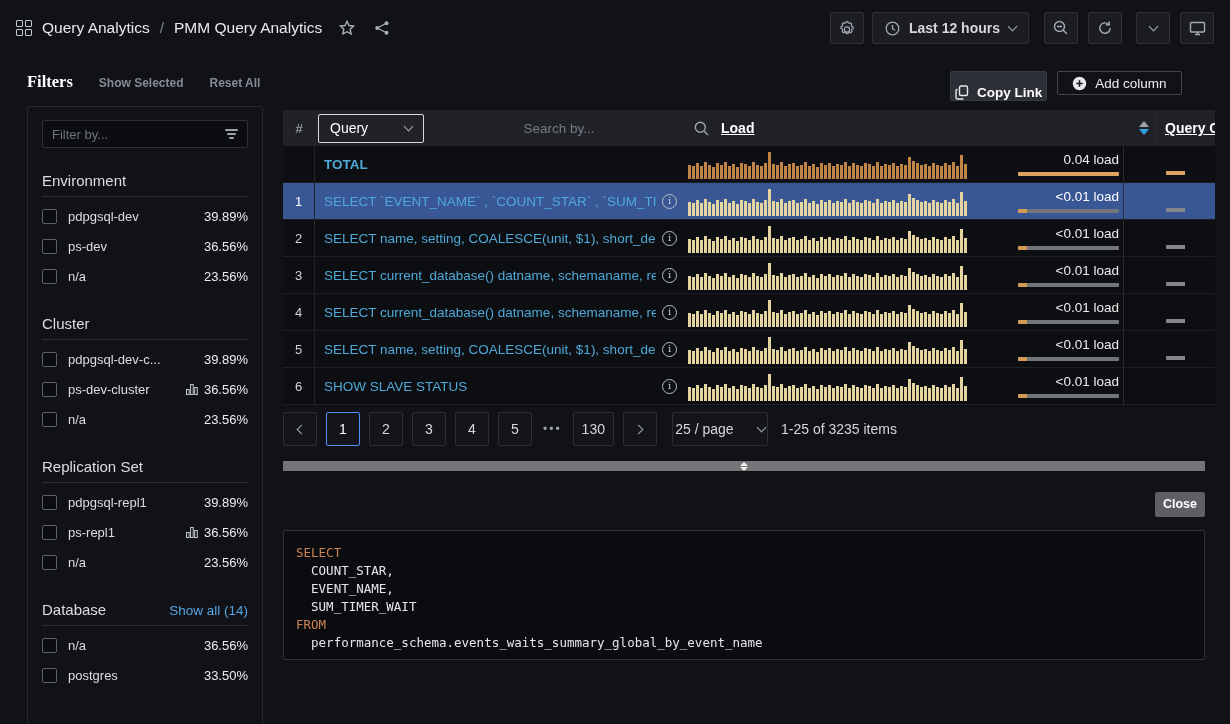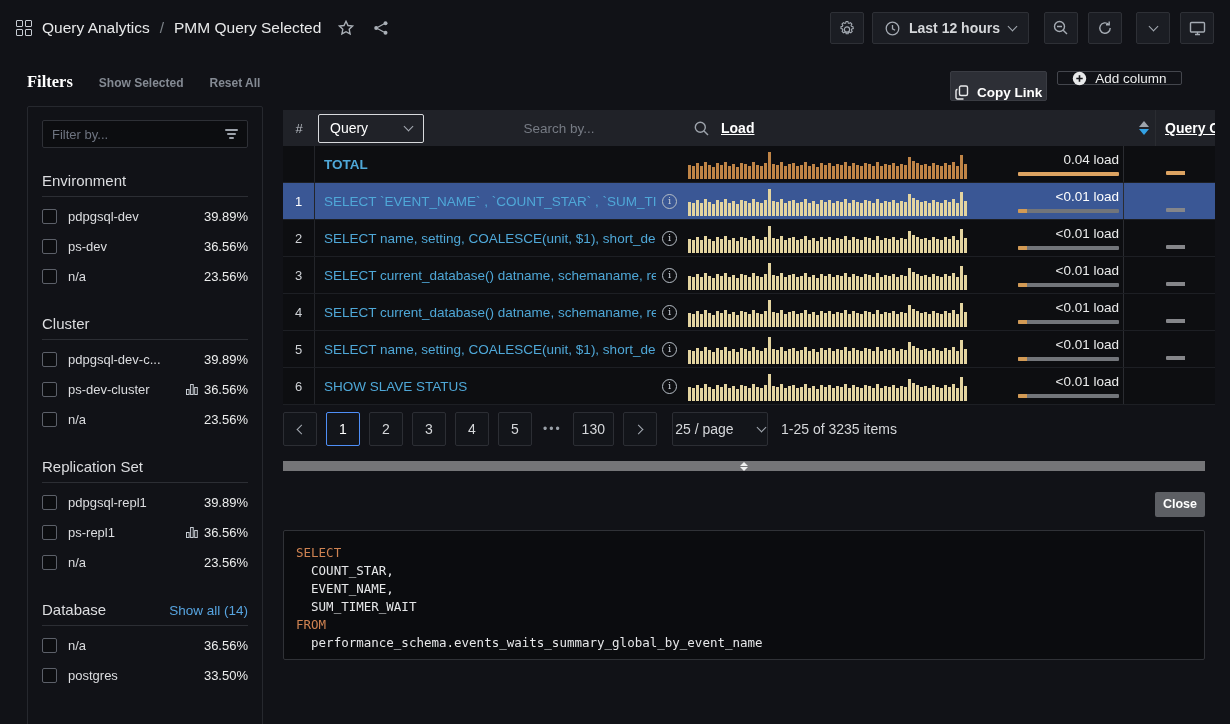--- a/index.html
+++ b/index.html
@@ -41,21 +41,21 @@
   .f-hr { border-bottom:1px solid #2c2e34; margin:7px 0 4px 0; }
   .f-item { display:flex; align-items:center; height:30px; }
   .cbox { width:15px; height:15px; border:1px solid #5c6069; background:#0c0d10; border-radius:2px; flex:none; cursor:pointer; }
   .f-label { font-size:13px; color:#dcdde0; margin-left:11px; }
   .f-right { margin-left:auto; display:flex; align-items:center; gap:6px; }
   .f-pct { font-size:13px; color:#eceded; }
 
   
   .qan-toolbar { position:absolute; left:950px; top:71px; display:flex; gap:10px; }
   .btn-copy { height:30px; padding:0 4px; background:#2d2f36; border:1px solid #3a3c43; border-radius:2px; color:#fff; font-size:13.5px; font-weight:bold; display:flex; align-items:flex-end; gap:8px; cursor:pointer; }
-  .btn-add { height:14px; padding:0 14px; background:transparent; border:1px solid #44464d; border-radius:2px; color:#eceded; font-size:13.5px; display:flex; align-items:center; gap:8px; cursor:pointer; }
+  .btn-add { height:24px; padding:0 14px; background:transparent; border:1px solid #44464d; border-radius:2px; color:#eceded; font-size:13.5px; display:flex; align-items:center; gap:8px; cursor:pointer; }
 
   
   .qan-table { position:absolute; left:283px; top:110px; width:932px; }
   .thead { height:36px; background:#202228; display:flex; align-items:center; }
   .th-num { width:32px; text-align:center; color:#b9bec5; font-size:13px; }
   .th-query { width:402px; display:flex; align-items:center; height:100%; }
   .dim-select { height:29px; width:106px; border:1px solid #d8dadd; border-radius:2px; display:flex; align-items:center; justify-content:space-between; padding:0 11px; margin-left:3px; color:#fff; font-size:14px; cursor:pointer; }
   .search-wrap { flex:1; display:flex; align-items:center; padding-right:8px; }
   .search-wrap input { flex:1; background:transparent; border:none; outline:none; color:#d5d7da; font-size:13.5px; text-align:center; font-family:"Liberation Sans",sans-serif; }
   .search-wrap input::placeholder { color:#767b84; }
@@ -118,21 +118,21 @@
 <div class="topbar">
   <span class="apps-icon">
       <span></span>
       <span></span>
       <span></span>
       <span></span>
     </span>
   <div class="crumb">
     <span>Query Analytics</span>
     <span class="sep">/</span>
-    <span>PMM Query Selected</span>
+    <span>PMM Query Analytics</span>
     <svg class="ic" width="18" height="18" viewBox="0 0 18 18" style="margin-left:8px">
       <path d="M9 2.3l2 4.2 4.6.6-3.4 3.2.9 4.6L9 12.7l-4.1 2.2.9-4.6L2.4 7.1 7 6.5z" fill="none" stroke="#aab0b7" stroke-width="1.4"></path>
       </svg>
     <svg class="ic" width="16" height="16" viewBox="0 0 16 16" style="margin-left:10px">
       <circle cx="3.2" cy="8" r="2" fill="#aab0b7"></circle>
         <circle cx="12.5" cy="3.2" r="2" fill="#aab0b7"></circle>
         <circle cx="12.5" cy="12.8" r="2" fill="#aab0b7"></circle>
       <path d="M4.8 7.2l6-3.2M4.8 8.8l6 3.2" stroke="#aab0b7" stroke-width="1.3"></path>
       </svg>
   </div>

